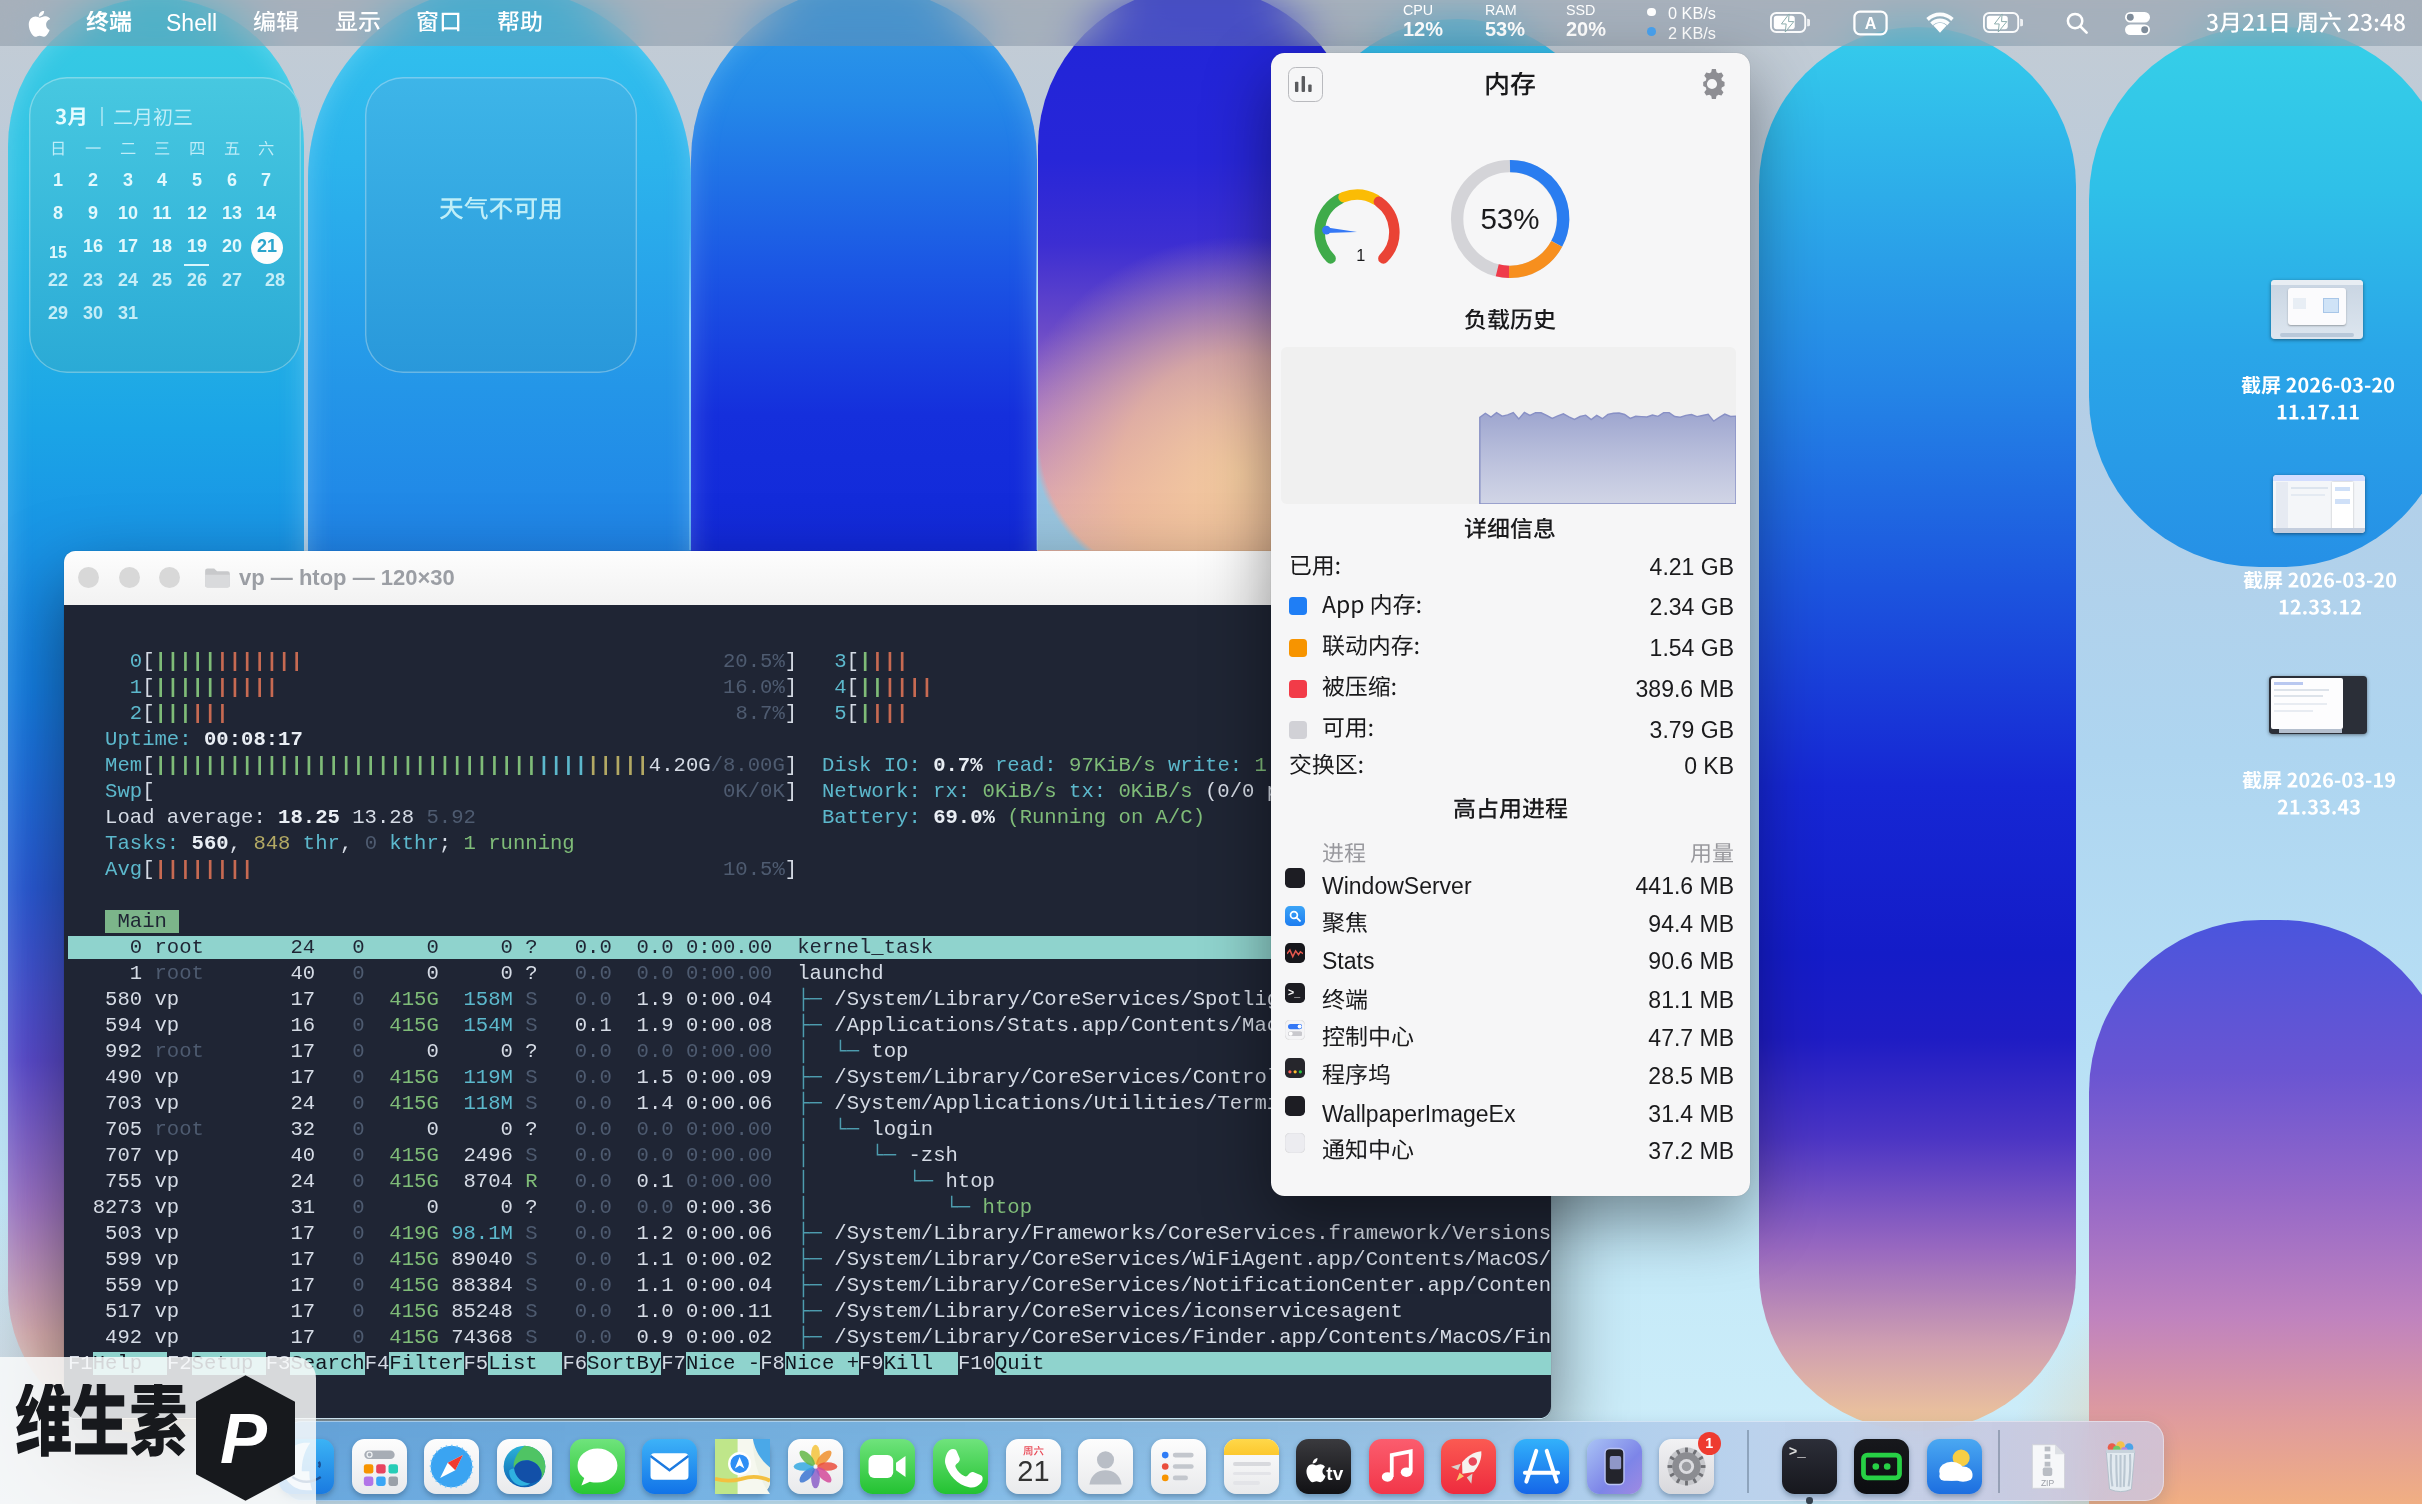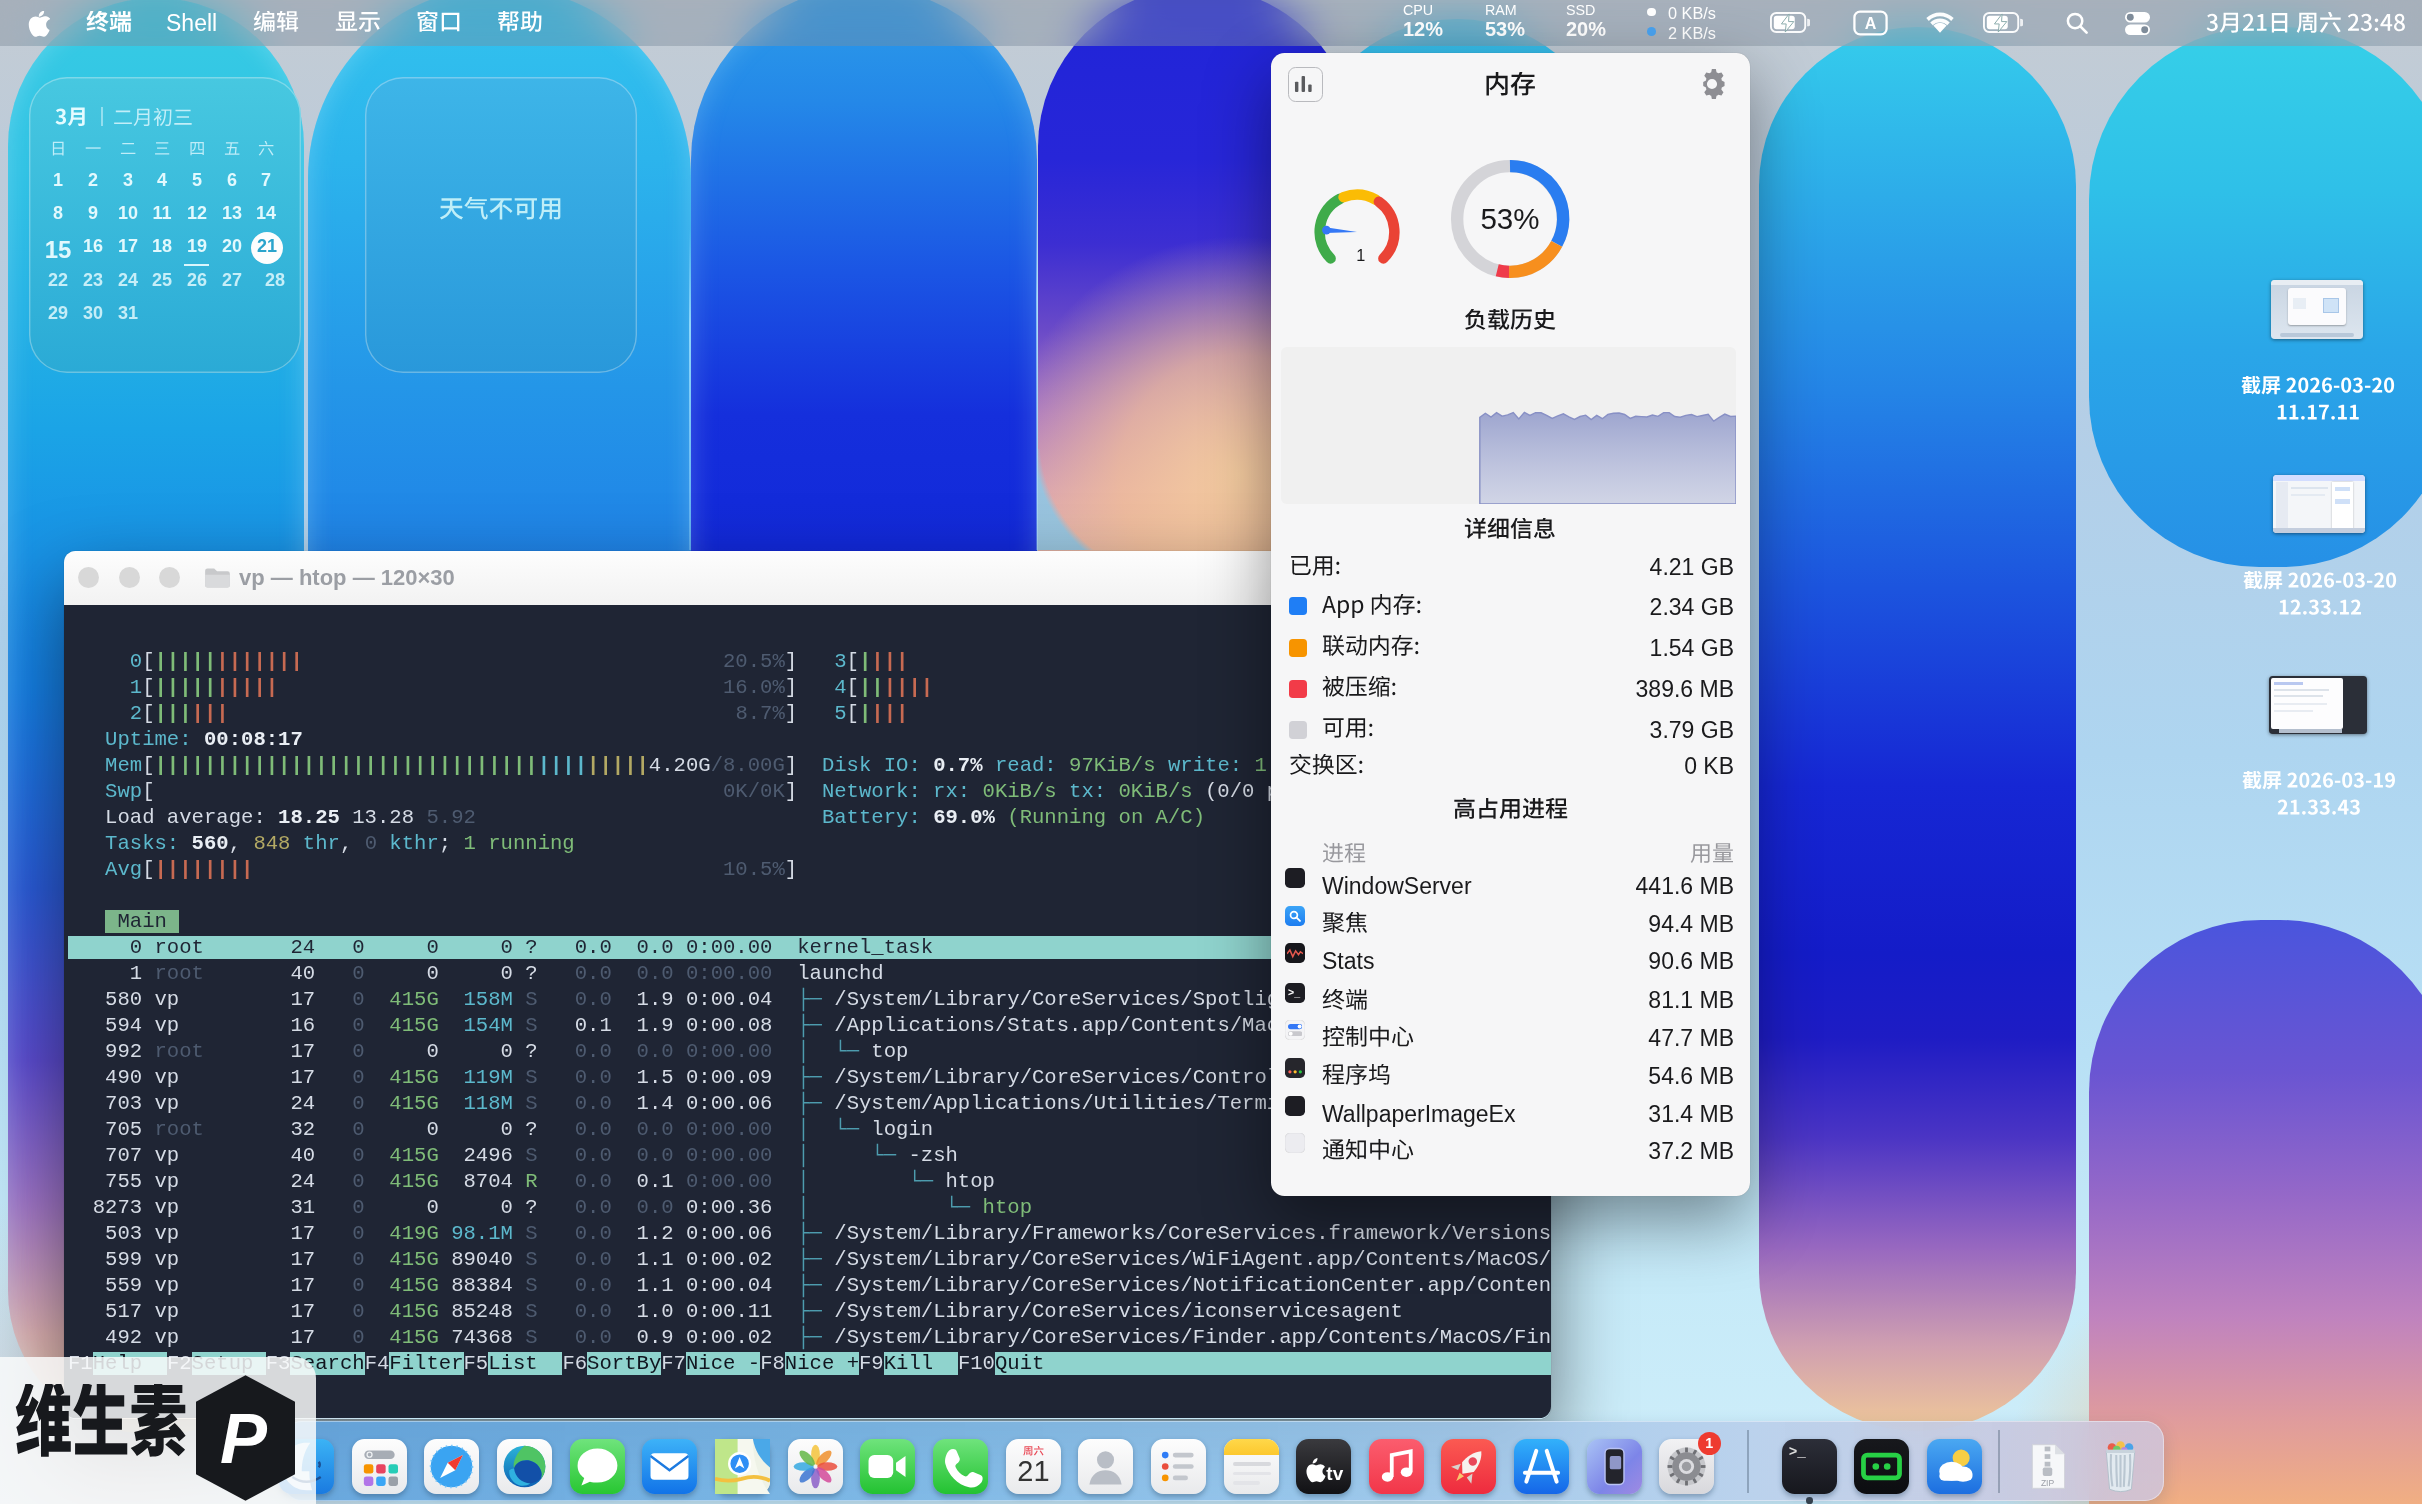--- a/index.html
+++ b/index.html
@@ -171,21 +171,21 @@
 <div class="abs" style="left:178px;top:170px;width:38px;text-align:center;font-size:18px;font-weight:bold;color:rgba(235,252,255,0.95);">5</div>
 <div class="abs" style="left:213px;top:170px;width:38px;text-align:center;font-size:18px;font-weight:bold;color:rgba(235,252,255,0.95);">6</div>
 <div class="abs" style="left:247px;top:170px;width:38px;text-align:center;font-size:18px;font-weight:bold;color:rgba(235,252,255,0.95);">7</div>
 <div class="abs" style="left:39px;top:203px;width:38px;text-align:center;font-size:18px;font-weight:bold;color:rgba(235,252,255,0.95);">8</div>
 <div class="abs" style="left:74px;top:203px;width:38px;text-align:center;font-size:18px;font-weight:bold;color:rgba(235,252,255,0.95);">9</div>
 <div class="abs" style="left:109px;top:203px;width:38px;text-align:center;font-size:18px;font-weight:bold;color:rgba(235,252,255,0.95);">10</div>
 <div class="abs" style="left:143px;top:203px;width:38px;text-align:center;font-size:18px;font-weight:bold;color:rgba(235,252,255,0.95);">11</div>
 <div class="abs" style="left:178px;top:203px;width:38px;text-align:center;font-size:18px;font-weight:bold;color:rgba(235,252,255,0.95);">12</div>
 <div class="abs" style="left:213px;top:203px;width:38px;text-align:center;font-size:18px;font-weight:bold;color:rgba(235,252,255,0.95);">13</div>
 <div class="abs" style="left:247px;top:203px;width:38px;text-align:center;font-size:18px;font-weight:bold;color:rgba(235,252,255,0.95);">14</div>
-<div class="abs" style="left:39px;top:236px;width:38px;text-align:center;font-size:24px;font-weight:bold;color:rgba(235,252,255,0.95);">15</div>
+<div class="abs" style="left:39px;top:244px;width:38px;text-align:center;font-size:16px;font-weight:bold;color:rgba(235,252,255,0.95);">15</div>
 <div class="abs" style="left:74px;top:236px;width:38px;text-align:center;font-size:18px;font-weight:bold;color:rgba(235,252,255,0.95);">16</div>
 <div class="abs" style="left:109px;top:236px;width:38px;text-align:center;font-size:18px;font-weight:bold;color:rgba(235,252,255,0.95);">17</div>
 <div class="abs" style="left:143px;top:236px;width:38px;text-align:center;font-size:18px;font-weight:bold;color:rgba(235,252,255,0.95);">18</div>
 <div class="abs" style="left:178px;top:236px;width:38px;text-align:center;font-size:18px;font-weight:bold;color:rgba(235,252,255,0.95);">19</div>
 <div class="abs" style="left:213px;top:236px;width:38px;text-align:center;font-size:18px;font-weight:bold;color:rgba(235,252,255,0.95);">20</div>
 <div class="abs" style="left:251px;top:232px;width:32px;height:32px;border-radius:50%;background:#fdfdfd;"></div>
 <div class="abs" style="left:251px;top:236px;width:32px;text-align:center;font-size:18px;font-weight:bold;color:#2ba4cc;">21</div>
 <div class="abs" style="left:39px;top:270px;width:38px;text-align:center;font-size:18px;font-weight:bold;color:rgba(235,252,255,0.8);">22</div>
 <div class="abs" style="left:74px;top:270px;width:38px;text-align:center;font-size:18px;font-weight:bold;color:rgba(235,252,255,0.8);">23</div>
 <div class="abs" style="left:109px;top:270px;width:38px;text-align:center;font-size:18px;font-weight:bold;color:rgba(235,252,255,0.8);">24</div>
@@ -412,21 +412,21 @@
     <svg class="abs" style="left:1288px;top:1069px" width="14.3" height="5.7" viewBox="0 0 15 6">
       <circle cx="2" cy="3" r="1.7" fill="#ff5f57"></circle>
       <circle cx="7.5" cy="3" r="1.7" fill="#febc2e"></circle>
       <circle cx="13" cy="3" r="1.7" fill="#28c840"></circle>
     </svg>
 <div style="position:absolute;left:1322px;top:1064px;line-height:0"><svg width="69" height="24" viewBox="0 -820 3000 1040" fill="#1a1a1c">
         <path transform="translate(0 0)" d="M532 -733H834V-549H532ZM462 -798V-484H907V-798ZM448 -209V-144H644V-13H381V53H963V-13H718V-144H919V-209H718V-330H941V-396H425V-330H644V-209ZM361 -826C287 -792 155 -763 43 -744C52 -728 62 -703 65 -687C112 -693 162 -702 212 -712V-558H49V-488H202C162 -373 93 -243 28 -172C41 -154 59 -124 67 -103C118 -165 171 -264 212 -365V78H286V-353C320 -311 360 -257 377 -229L422 -288C402 -311 315 -401 286 -426V-488H411V-558H286V-729C333 -740 377 -753 413 -768Z"></path>
         <path transform="translate(1000 0)" d="M371 -437C438 -408 518 -370 583 -336H230V-271H542V-8C542 7 537 11 517 12C498 13 431 13 357 11C367 32 379 60 383 81C473 81 533 81 569 70C606 59 617 38 617 -7V-271H833C799 -225 761 -178 729 -146L789 -116C841 -166 897 -245 949 -317L895 -340L882 -336H697L705 -344C685 -356 658 -370 629 -384C712 -429 798 -493 857 -554L808 -591L791 -587H288V-525H724C678 -485 619 -444 564 -416C514 -439 461 -462 416 -481ZM471 -824C486 -795 504 -759 517 -728H120V-450C120 -305 113 -102 31 41C48 49 81 70 94 83C180 -69 193 -295 193 -450V-658H951V-728H603C589 -761 564 -809 543 -845Z"></path>
         <path transform="translate(2000 0)" d="M369 -186V-122H792V-186ZM814 -739H643C658 -766 674 -797 688 -828L609 -842C602 -813 587 -773 572 -739H427V-300H854C848 -94 840 -17 821 2C813 12 803 14 786 13C767 13 717 13 664 9C677 26 685 54 686 73C738 76 790 76 817 74C847 72 867 65 884 44C911 13 920 -77 929 -331C929 -342 929 -364 929 -364H500V-675H798C791 -567 782 -522 769 -508C762 -500 754 -499 739 -499C724 -499 684 -499 640 -504C649 -489 655 -468 656 -454C702 -451 747 -450 771 -451C797 -453 817 -458 833 -474C854 -497 866 -555 875 -711C876 -720 877 -739 877 -739ZM38 -137 69 -66C158 -103 275 -152 385 -199L372 -261L249 -214V-513H378V-585H249V-833H178V-585H49V-513H178V-187C125 -168 77 -150 38 -137Z"></path>
       </svg></div>
-<div class="abs" style="left:1543px;top:1063px;width:191px;text-align:right;font-size:23px;color:#1a1a1c;">54.6 MB</div>
+<div class="abs" style="left:1543px;top:1063px;width:191px;text-align:right;font-size:23px;color:#1a1a1c;">28.5 MB</div>
 <div class="abs" style="left:1285px;top:1096px;width:20px;height:20px;border-radius:4.8px;background:#1d1d23;"></div>
 <div class="abs" style="left:1322px;top:1101px;font-size:23px;color:#1a1a1c;">WallpaperImageEx</div>
 <div class="abs" style="left:1543px;top:1101px;width:191px;text-align:right;font-size:23px;color:#1a1a1c;">31.4 MB</div>
 <div class="abs" style="left:1285px;top:1133px;width:20px;height:20px;border-radius:4.8px;background:#ececf0;box-shadow:inset 0 0 1px rgba(0,0,0,.25);"></div>
 <div style="position:absolute;left:1322px;top:1139px;line-height:0"><svg width="92" height="24" viewBox="0 -820 4000 1040" fill="#1a1a1c">
         <path transform="translate(0 0)" d="M65 -757C124 -705 200 -632 235 -585L290 -635C253 -681 176 -751 117 -800ZM256 -465H43V-394H184V-110C140 -92 90 -47 39 8L86 70C137 2 186 -56 220 -56C243 -56 277 -22 318 3C388 45 471 57 595 57C703 57 878 52 948 47C949 27 961 -7 969 -26C866 -16 714 -8 596 -8C485 -8 400 -15 333 -56C298 -79 276 -97 256 -108ZM364 -803V-744H787C746 -713 695 -682 645 -658C596 -680 544 -701 499 -717L451 -674C513 -651 586 -619 647 -589H363V-71H434V-237H603V-75H671V-237H845V-146C845 -134 841 -130 828 -129C816 -129 774 -129 726 -130C735 -113 744 -88 747 -69C814 -69 857 -69 883 -80C909 -91 917 -109 917 -146V-589H786C766 -601 741 -614 712 -628C787 -667 863 -719 917 -771L870 -807L855 -803ZM845 -531V-443H671V-531ZM434 -387H603V-296H434ZM434 -443V-531H603V-443ZM845 -387V-296H671V-387Z"></path>
         <path transform="translate(1000 0)" d="M547 -753V51H620V-28H832V40H908V-753ZM620 -99V-682H832V-99ZM157 -841C134 -718 92 -599 33 -522C50 -511 81 -490 94 -478C124 -521 152 -576 175 -636H252V-472V-436H45V-364H247C234 -231 186 -87 34 21C49 32 77 62 86 77C201 -5 262 -112 294 -220C348 -158 427 -63 461 -14L512 -78C482 -112 360 -249 312 -296C317 -319 320 -342 322 -364H515V-436H326L327 -471V-636H486V-706H199C211 -745 221 -785 230 -826Z"></path>
         <path transform="translate(2000 0)" d="M458 -840V-661H96V-186H171V-248H458V79H537V-248H825V-191H902V-661H537V-840ZM171 -322V-588H458V-322ZM825 -322H537V-588H825Z"></path>
         <path transform="translate(3000 0)" d="M295 -561V-65C295 34 327 62 435 62C458 62 612 62 637 62C750 62 773 6 784 -184C763 -190 731 -204 712 -218C705 -45 696 -9 634 -9C599 -9 468 -9 441 -9C384 -9 373 -18 373 -65V-561ZM135 -486C120 -367 87 -210 44 -108L120 -76C161 -184 192 -353 207 -472ZM761 -485C817 -367 872 -208 892 -105L966 -135C945 -238 889 -392 831 -512ZM342 -756C437 -689 555 -590 611 -527L665 -584C607 -647 487 -741 393 -805Z"></path>
       </svg></div>

